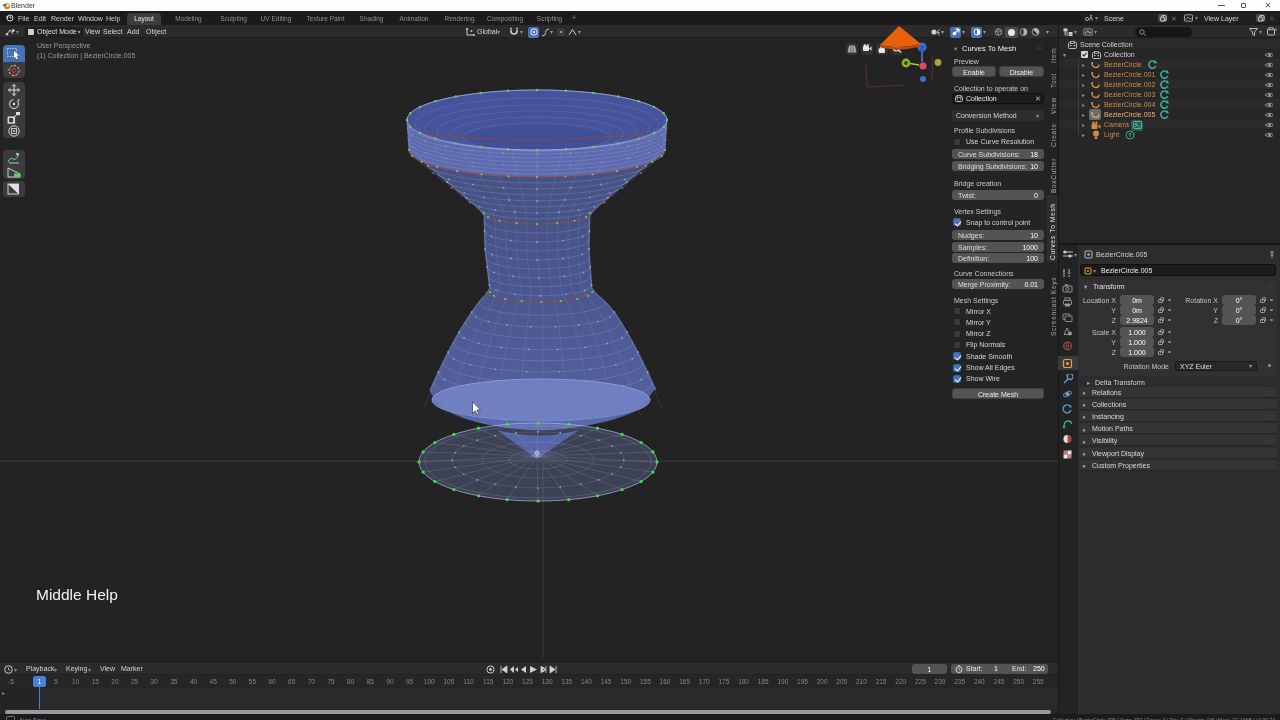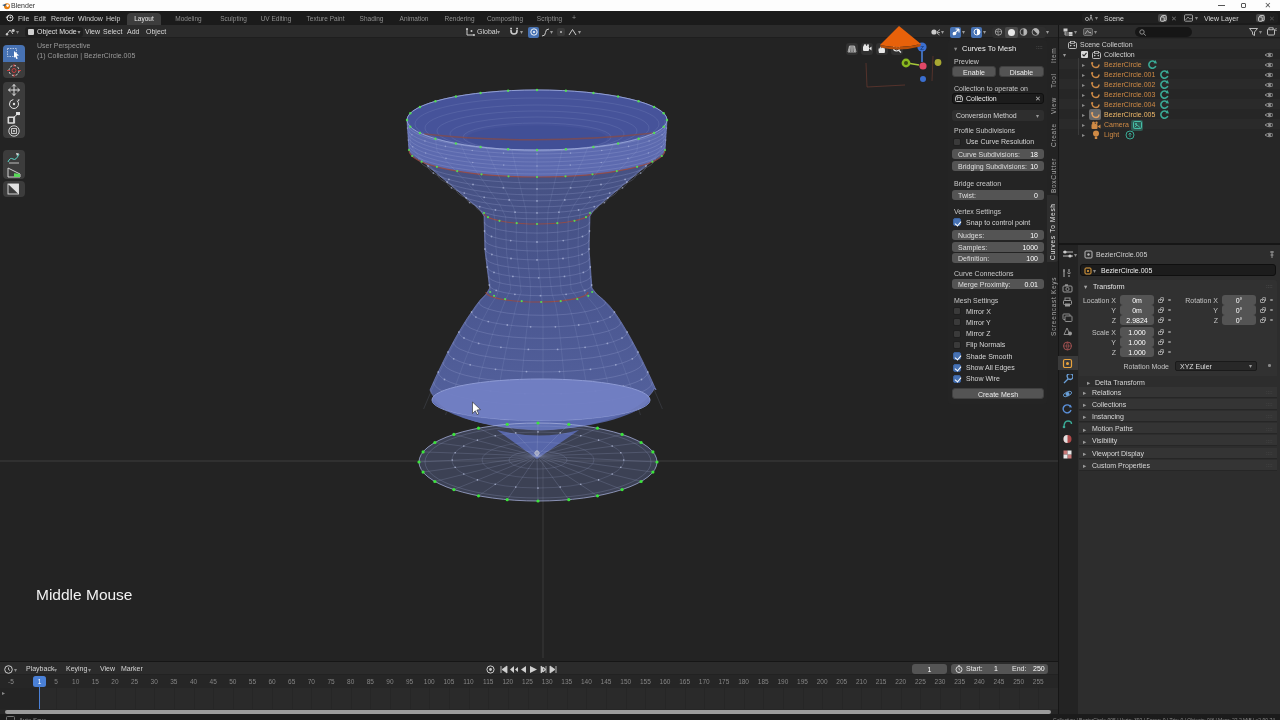--- a/index.html
+++ b/index.html
@@ -581,21 +581,21 @@
       <path d="M879,53 Q878,49 879,47.5 L880,49 L880.4,46 L881.6,48.5 L882,45.5 L883.2,48.5 L883.8,46.2 L884.8,49 Q885.4,51 884.6,53 Z" fill="#e8e8e8"></path>
       <circle cx="896.5" cy="48" r="3" fill="none" stroke="#e8e8e8" stroke-width="1.1"></circle>
       <line x1="898.8" y1="50.3" x2="901" y2="52.5" stroke="#e8e8e8" stroke-width="1.2"></line>
       <path d="M895.2,48 L897.8,48 M896.5,46.7 L896.5,49.3" stroke="#e8e8e8" stroke-width="0.8"></path>
       <path d="M472.5,402 L472.5,413.5 L475.3,410.8 L477.1,414.6 L478.7,413.8 L476.9,410 L480.5,409.6 Z" fill="#fff" stroke="#222" stroke-width="0.6"></path>
     </svg>
 <svg class="ab" style="left:870px;top:24px" width="60" height="28">
       <path d="M10,21 L29,2 L51,20 Q30,25.5 10,21 Z" fill="#e8610a"></path>
       <path d="M10,21 Q30,26 51,20 L50,22.5 Q30,28 11,23.5 Z" fill="#b84e08"></path>
     </svg>
-<div class="tx" style="left:36px;top:586px;font-size:15.5px;color:#f2f2f2">Middle Mouse</div>
+<div class="tx" style="left:36px;top:586px;font-size:15.5px;color:#f2f2f2">Middle Help</div>
 <div class="ab" style="left:948px;top:40px;width:99px;height:364px;background:rgba(36,36,36,0.96);border-radius:3px"></div>
 <div class="tx f65" style="left:954px;top:44.5px;color:#888">▾</div>
 <div class="tx" style="left:962px;top:43.5px;font-size:7.5px;color:#efefef">Curves To Mesh</div>
 <div class="tx f6" style="left:1036px;top:44px;color:#777">::::</div>
 <div class="tx f7" style="left:954px;top:57.5px;color:#c9c9c9">Preview</div>
 <div class="btn" style="left:952px;top:66px;width:44px;height:10.5px;padding-top:1.5px">Enable</div>
 <div class="btn" style="left:999px;top:66px;width:45px;height:10.5px;padding-top:1.5px">Disable</div>
 <div class="tx f7" style="left:954px;top:84.5px;color:#c9c9c9">Collection to operate on</div>
 <div class="ab" style="left:952px;top:93px;width:92px;height:10.5px;background:#1c1c1c;border-radius:3px;border:1px solid #101010"></div>
 <svg class="ab" style="left:955px;top:95px" width="8" height="7">

